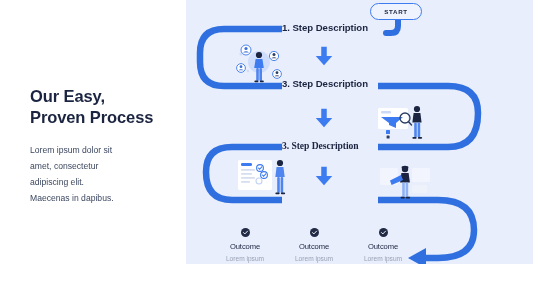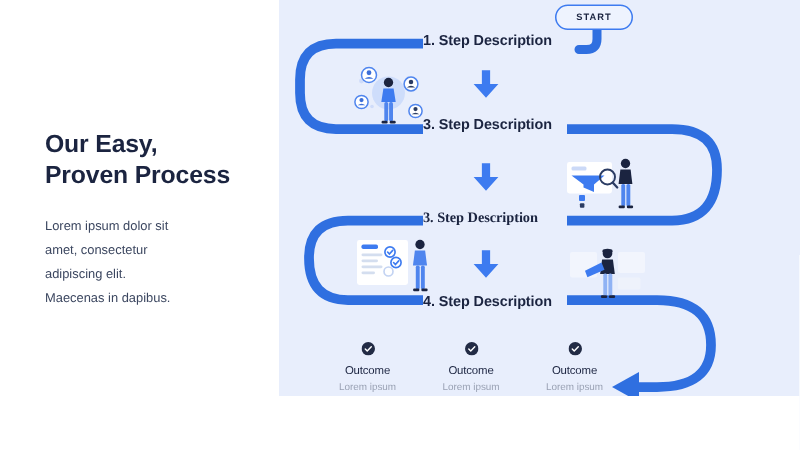--- a/index.html
+++ b/index.html
@@ -194,21 +194,20 @@
       <polygon points="240,248 240,268 222,258" fill="#2f6fe0"></polygon>
     </svg>
 
     <div class="start-badge">
       <span>START</span>
     </div>
 
     <div class="step-label step-1">1. Step Description</div>
     <div class="step-label step-2">3. Step Description</div>
     <div class="step-label step-3">3. Step Description</div>
-    <div class="step-label step-4">4. Step Description</div>
 
     <svg class="down-arrow arrow-1" viewBox="0 0 24 24">
       <path d="M9 2 H15 V12 H21 L12 22 L3 12 H9 Z" fill="#3d7bf0"></path>
     </svg>
     <svg class="down-arrow arrow-2" viewBox="0 0 24 24">
       <path d="M9 2 H15 V12 H21 L12 22 L3 12 H9 Z" fill="#3d7bf0"></path>
     </svg>
     <svg class="down-arrow arrow-3" viewBox="0 0 24 24">
       <path d="M9 2 H15 V12 H21 L12 22 L3 12 H9 Z" fill="#3d7bf0"></path>
     </svg>

